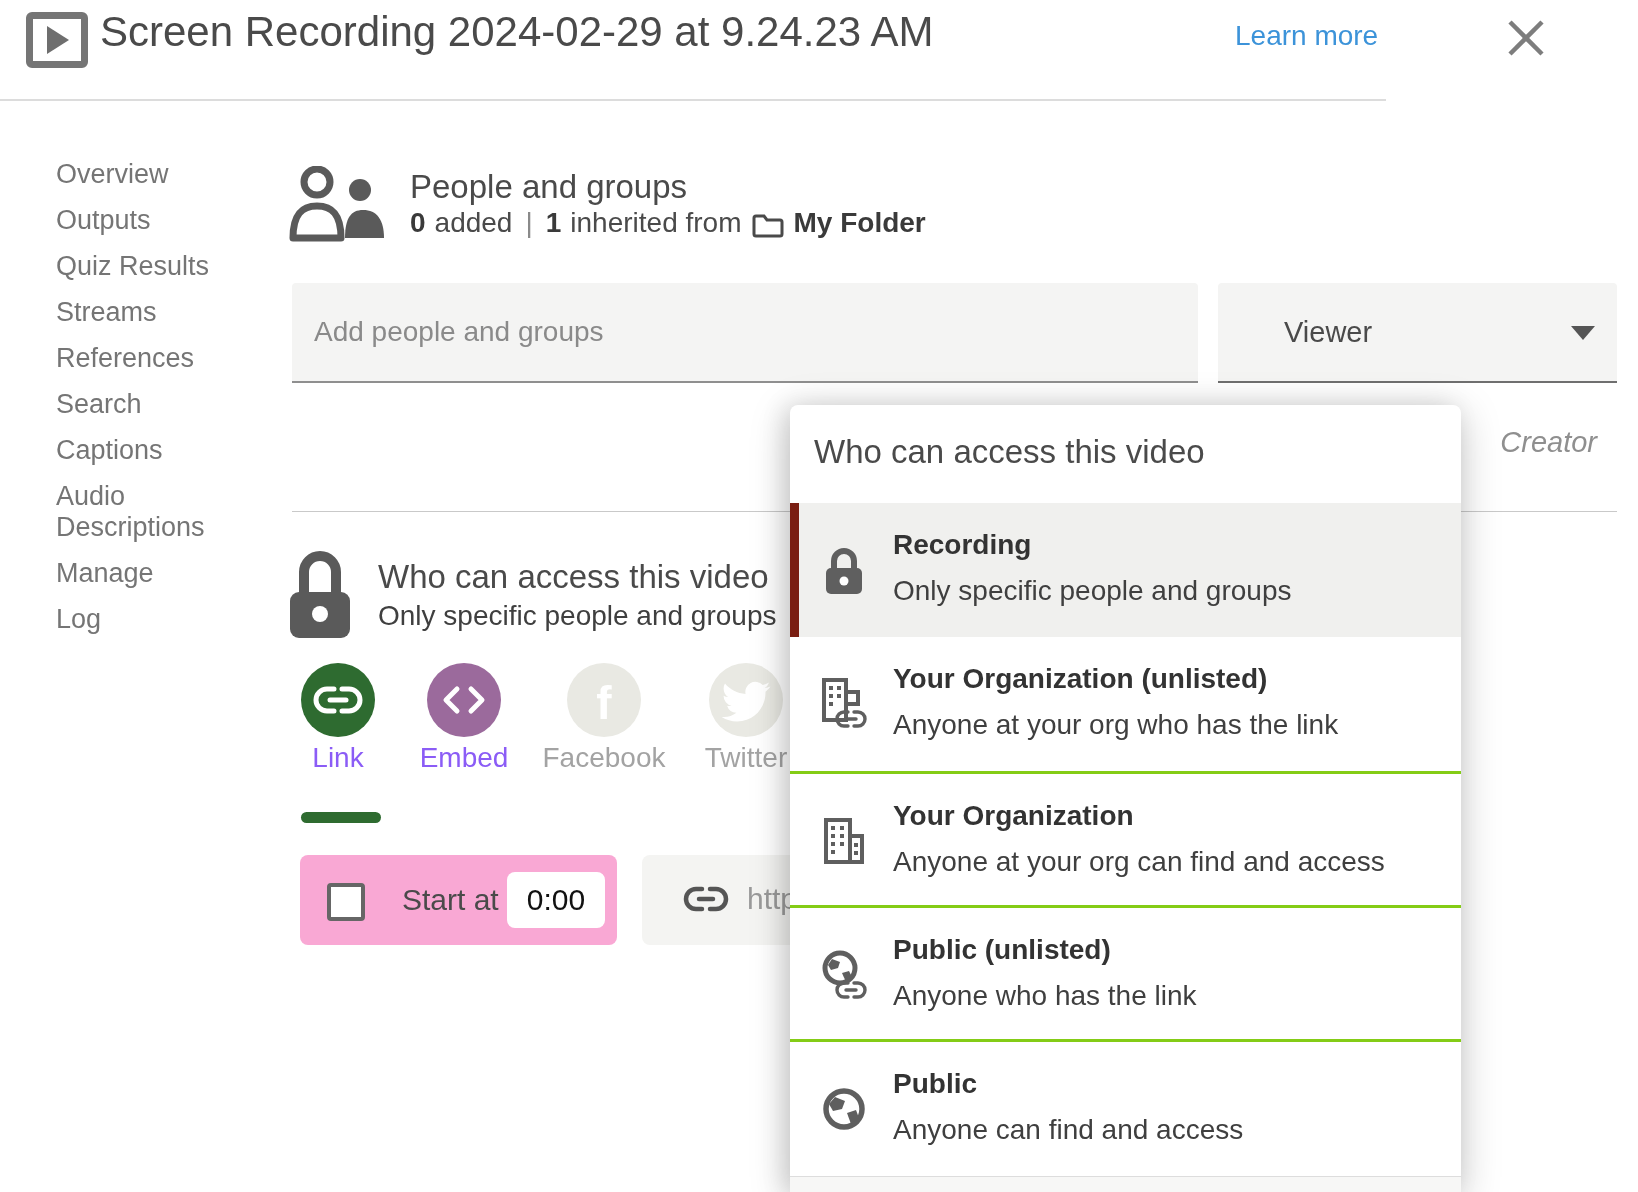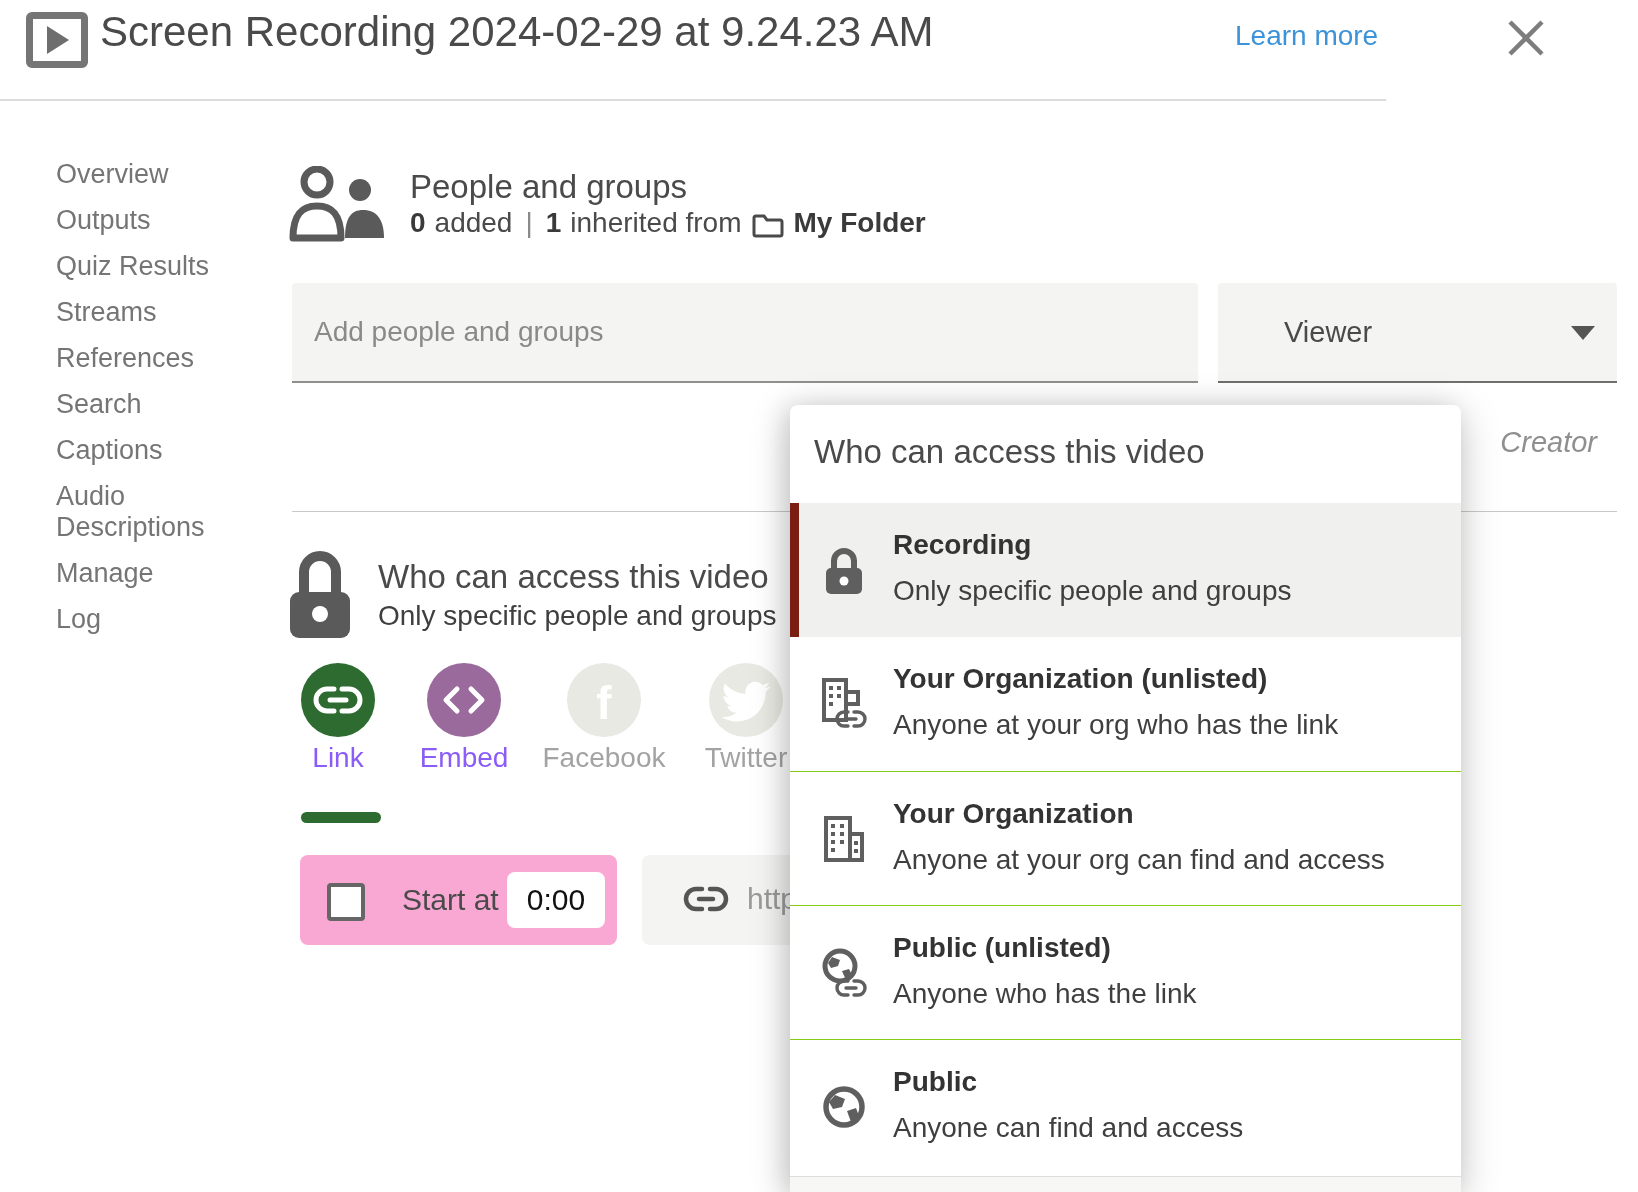--- a/index.html
+++ b/index.html
@@ -64,21 +64,21 @@
   .panel{position:absolute;left:790px;top:405px;width:671px;height:787px;background:#fff;
      border-radius:8px 8px 0 0;box-shadow:0 8px 40px rgba(0,0,0,.22), -6px 0 24px rgba(0,0,0,.10);}
   .panel-hdr{position:absolute;left:0;top:0;width:100%;height:98px;}
   .panel-hdr .t{position:absolute;left:24px;top:28px;font-size:33px;color:#4a4a4a;white-space:nowrap;}
   .opt{position:absolute;left:0;width:671px;height:134px;cursor:pointer;box-sizing:border-box;}
   .opt.selected{background:#f0f0ee;}
   .opt .redbar{position:absolute;left:0;top:0;width:9px;height:134px;background:#7a1e12;}
   .opt .oicon{position:absolute;left:28px;top:41px;width:52px;height:52px;}
   .opt .ot{position:absolute;left:103px;top:26px;font-size:28px;font-weight:bold;color:#333;white-space:nowrap;}
   .opt .od{position:absolute;left:103px;top:72px;font-size:28px;color:#3f3f3f;white-space:nowrap;}
-  .opt.bline{border-top:1px solid #84cc16;padding-left:20px;}
+  .opt.bline{border-top:3px solid #84cc16;padding-left:20px;}
   .panel-foot{position:absolute;left:0;top:771px;width:671px;height:16px;background:#f7f7f6;border-top:1px solid #ddd;}
 </style>
 </head>
 <body>
 
 <div class="hdr">
   <div class="play-ic"></div>
   <div class="hdr-title">Screen Recording 2024-02-29 at 9.24.23 AM</div>
   <div class="learn-more">Learn more</div>
   <div class="close-x">

